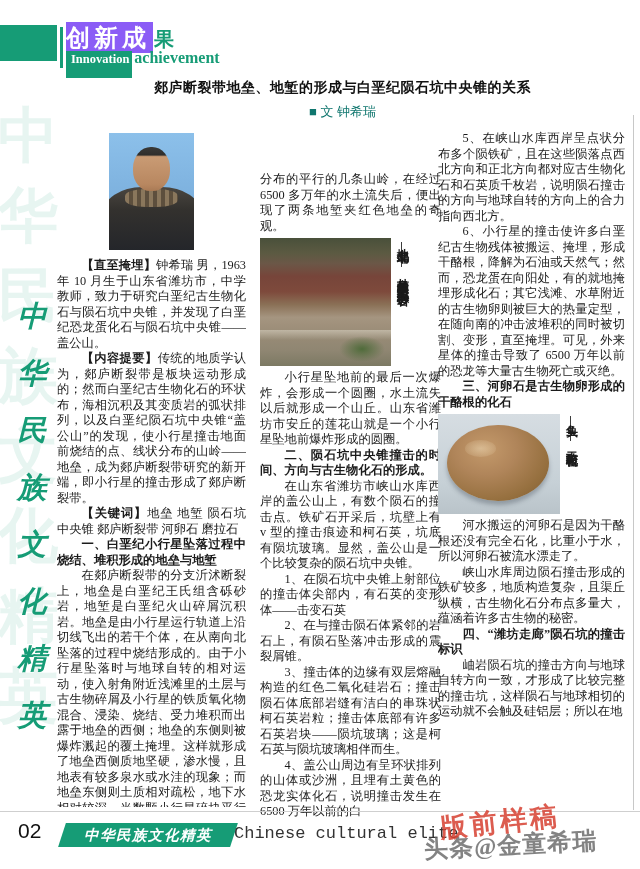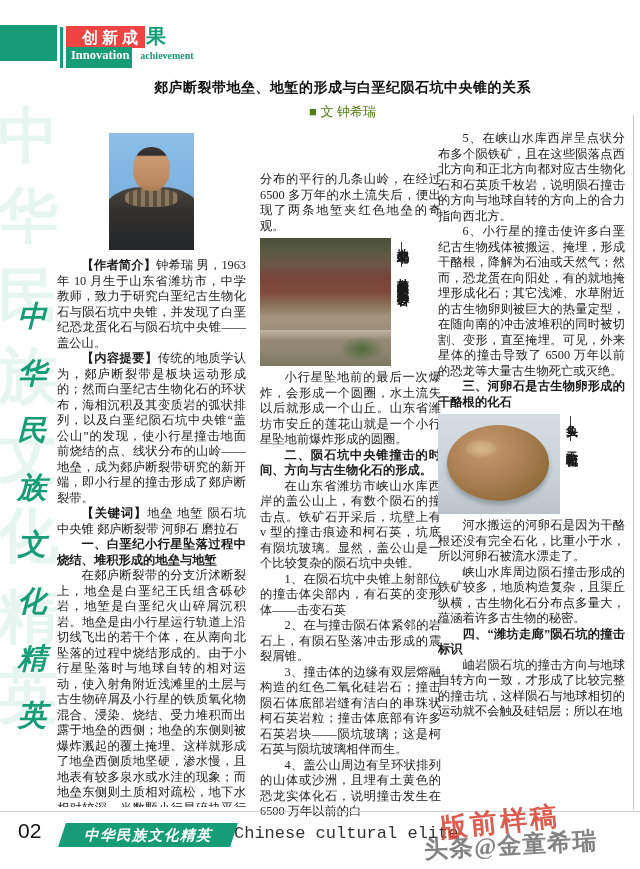--- a/index.html
+++ b/index.html
@@ -9,32 +9,32 @@
   
   .wm-char{position:absolute;left:-4px;width:64px;text-align:center;
            font-size:60px;font-weight:700;color:rgba(22,156,118,0.10);line-height:1;}
   .side-char{position:absolute;left:12px;width:40px;text-align:center;
            font-size:29px;font-weight:700;font-style:italic;color:#169c76;line-height:1;}
 
   
   .hdr-block{position:absolute;left:0;top:25px;width:57px;height:36px;background:#169c76;}
   .hdr-vline{position:absolute;left:60px;top:27px;width:3px;height:41px;background:#169c76;}
   .hdr-box{position:absolute;left:66px;top:26px;line-height:1;}
-  .hdr-row1 .cn-on{background:#ef4444;color:#ffffff;font-weight:700;font-size:16px;
-                   padding:3px 3px 2px 16px;letter-spacing:4px;}
+  .hdr-row1 .cn-on{background:#8b5cf6;color:#ffffff;font-weight:700;font-size:24px;
+                   padding:3px 3px 2px 0;letter-spacing:4px;}
   .hdr-row1 .cn-off{color:#169c76;font-weight:700;font-size:20px;padding-left:1px;}
   .hdr-row2{margin-top:0;}
   .hdr-row2 .en-on{background:#169c76;color:#ffffff;font-weight:700;font-size:12.5px;
-                   padding:1px 3px 6px 5px;}
-  .hdr-row2 .en-off{color:#169c76;font-weight:700;font-size:10px;padding-left:8px;}
+                   padding:1px 3px 12px 5px;}
+  .hdr-row2 .en-off{color:#169c76;font-weight:700;font-size:16px;padding-left:2px;}
 
   .title{position:absolute;left:60px;top:79px;width:565px;text-align:center;
          font-size:14px;font-weight:700;color:#111;letter-spacing:0.5px;}
   .byline{position:absolute;left:60px;top:103px;width:565px;text-align:center;
-          font-size:13px;color:#4d7c0f;font-family:"Liberation Sans",sans-serif;}
+          font-size:13px;color:#0f766e;font-family:"Liberation Sans",sans-serif;}
 
   
   .col{position:absolute;top:131px;height:676px;overflow:hidden;}
   .col1{left:57px;width:189px;}
   .col2{left:260px;width:181px;margin-top:41px;}
   .col3{left:438px;width:187px;}
   .col p{margin:0;text-align:justify;font-size:12.3px;line-height:15.5px;color:#1b1b1b;}
   .pi{text-indent:2em;}
   .hd{font-weight:700;color:#0f0f0f;}
   .lbl{font-weight:700;}
@@ -124,21 +124,21 @@
 
   <div class="title">郯庐断裂带地垒、地堑的形成与白垩纪陨石坑中央锥的关系</div>
   <div class="byline">■ 文  钟希瑞</div>
 
   <div class="col col1">
     <div class="aphoto">
       <div class="ap-body"></div>
       <div class="ap-collar"></div>
       <div class="ap-head"></div>
     </div>
-    <p class="pi"><span class="lbl">【作者简介】</span><span>钟希瑞  男，1963 年 10 月生于山东省潍坊市，中学教师，致力于研究白垩纪古生物化石与陨石坑中央锥，并发现了白垩纪恐龙蛋化石与陨石坑中央锥——盖公山。</span></p>
+    <p class="pi"><span class="lbl">【直至掩埋】</span><span>钟希瑞  男，1963 年 10 月生于山东省潍坊市，中学教师，致力于研究白垩纪古生物化石与陨石坑中央锥，并发现了白垩纪恐龙蛋化石与陨石坑中央锥——盖公山。</span></p>
     <p class="pi"><span class="lbl">【内容提要】</span><span>传统的地质学认为，郯庐断裂带是板块运动形成的；然而白垩纪古生物化石的环状布，海相沉积及其变质岩的弧状排列，以及白垩纪陨石坑中央锥“盖公山”的发现，使小行星撞击地面前烧结的点、线状分布的山岭——地垒，成为郯庐断裂带研究的新开端，即小行星的撞击形成了郯庐断裂带。</span></p>
     <p class="pi"><span class="lbl">【关键词】</span><span>地垒  地堑  陨石坑中央锥  郯庐断裂带  河卵石  磨拉石</span></p>
     <p class="pi hd">一、白垩纪小行星坠落过程中烧结、堆积形成的地垒与地堑</p>
     <p class="pi">在郯庐断裂带的分支沂沭断裂上，地垒是白垩纪王氏组含砾砂岩，地堑是白垩纪火山碎屑沉积岩。地垒是由小行星运行轨道上沿切线飞出的若干个体，在从南向北坠落的过程中烧结形成的。由于小行星坠落时与地球自转的相对运动，使入射角附近浅滩里的土层与古生物碎屑及小行星的铁质氧化物混合、浸染、烧结、受力堆积而出露于地垒的西侧；地垒的东侧则被爆炸溅起的覆土掩埋。这样就形成了地垒西侧质地坚硬，渗水慢，且地表有较多泉水或水洼的现象；而地垒东侧则土质相对疏松，地下水相对较深。当数颗小行星碎块平行撞击地面后，就产生了呈直线状</p>
   </div>
 
   <div class="col col2">
     <p>分布的平行的几条山岭，在经过 6500 多万年的水土流失后，便出现了两条地堑夹红色地垒的奇观。</p>
     <div class="fig">
       <div class="photo1"></div>

